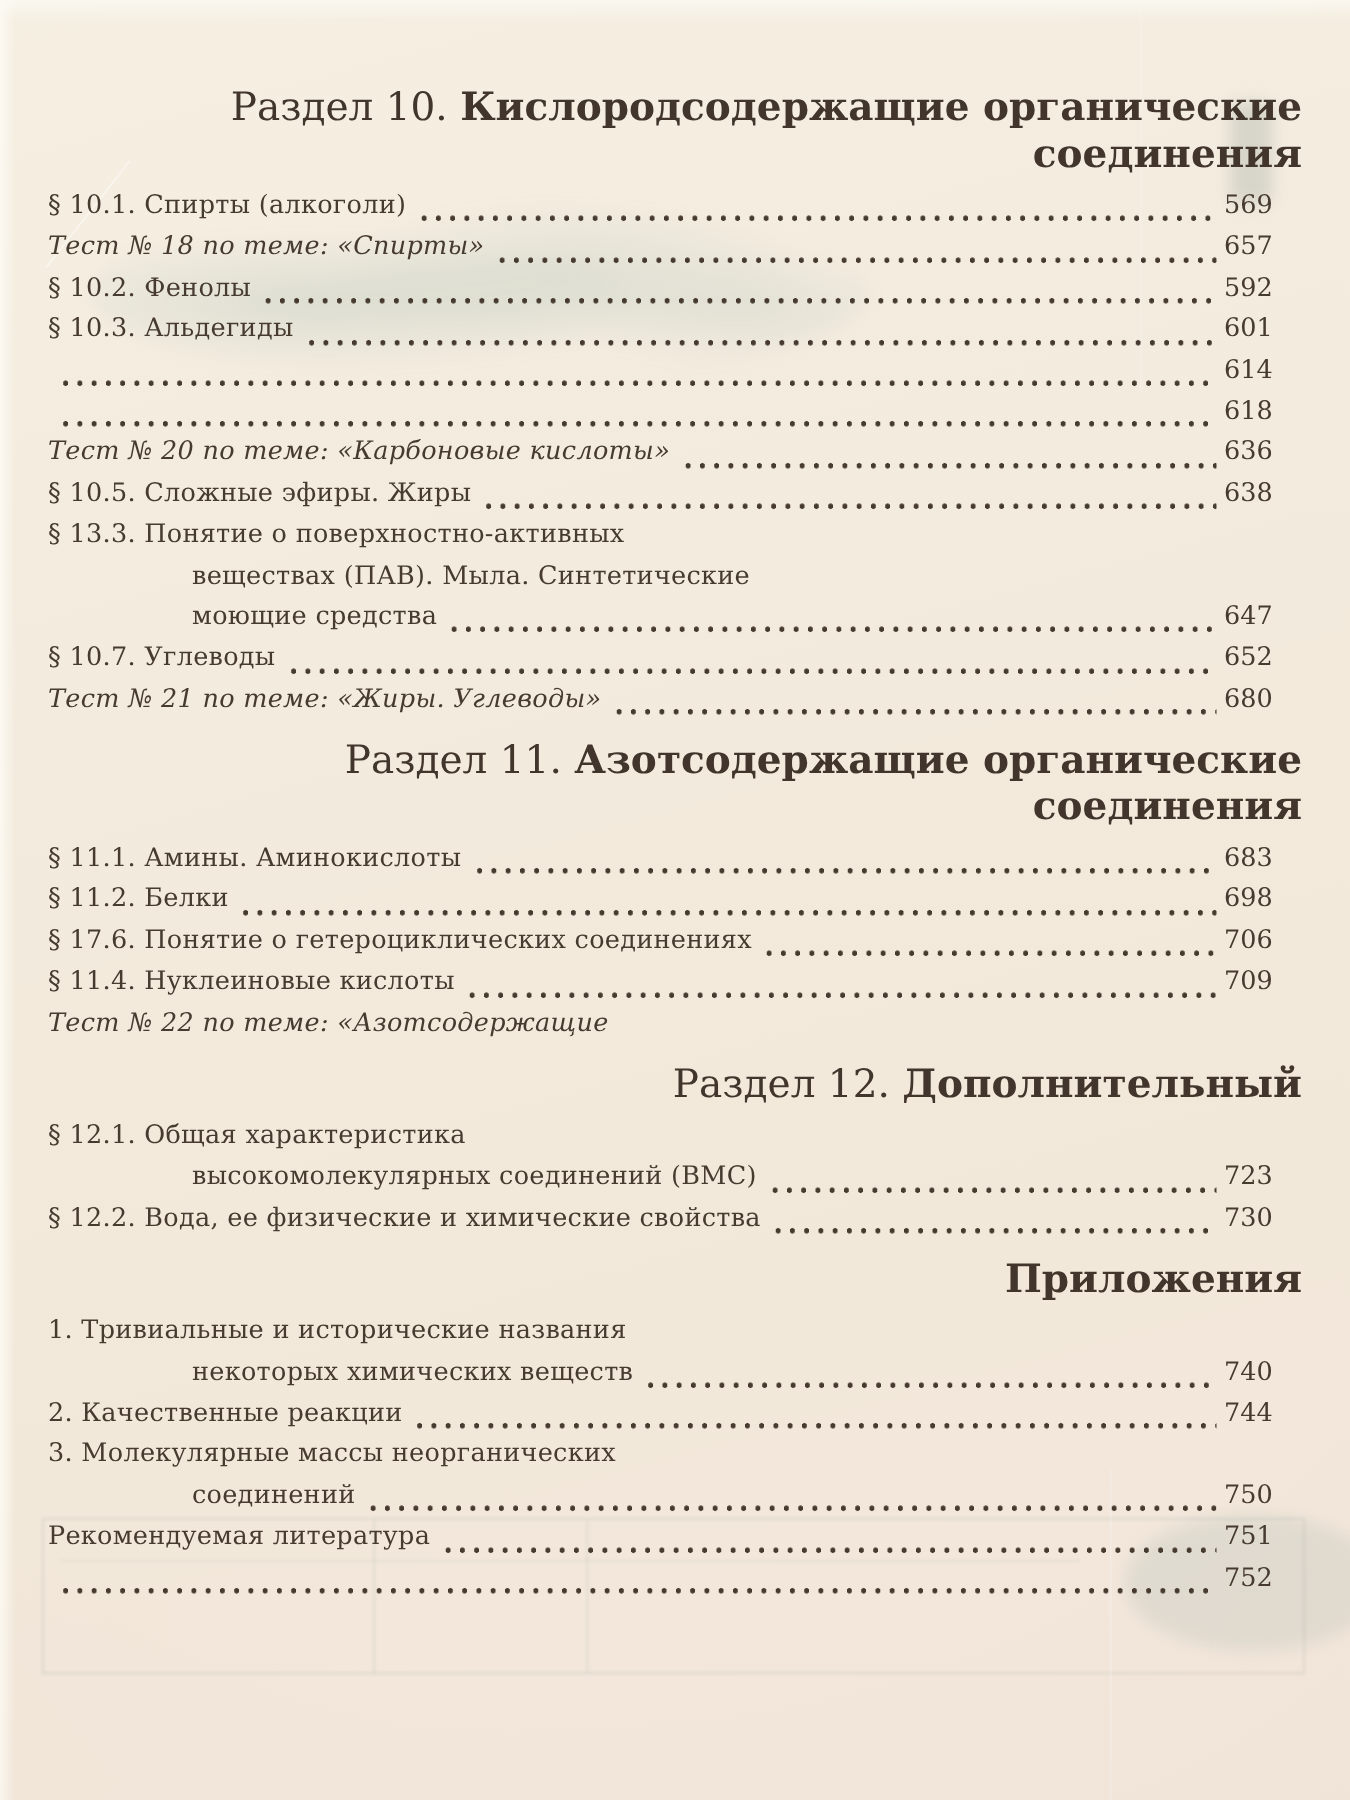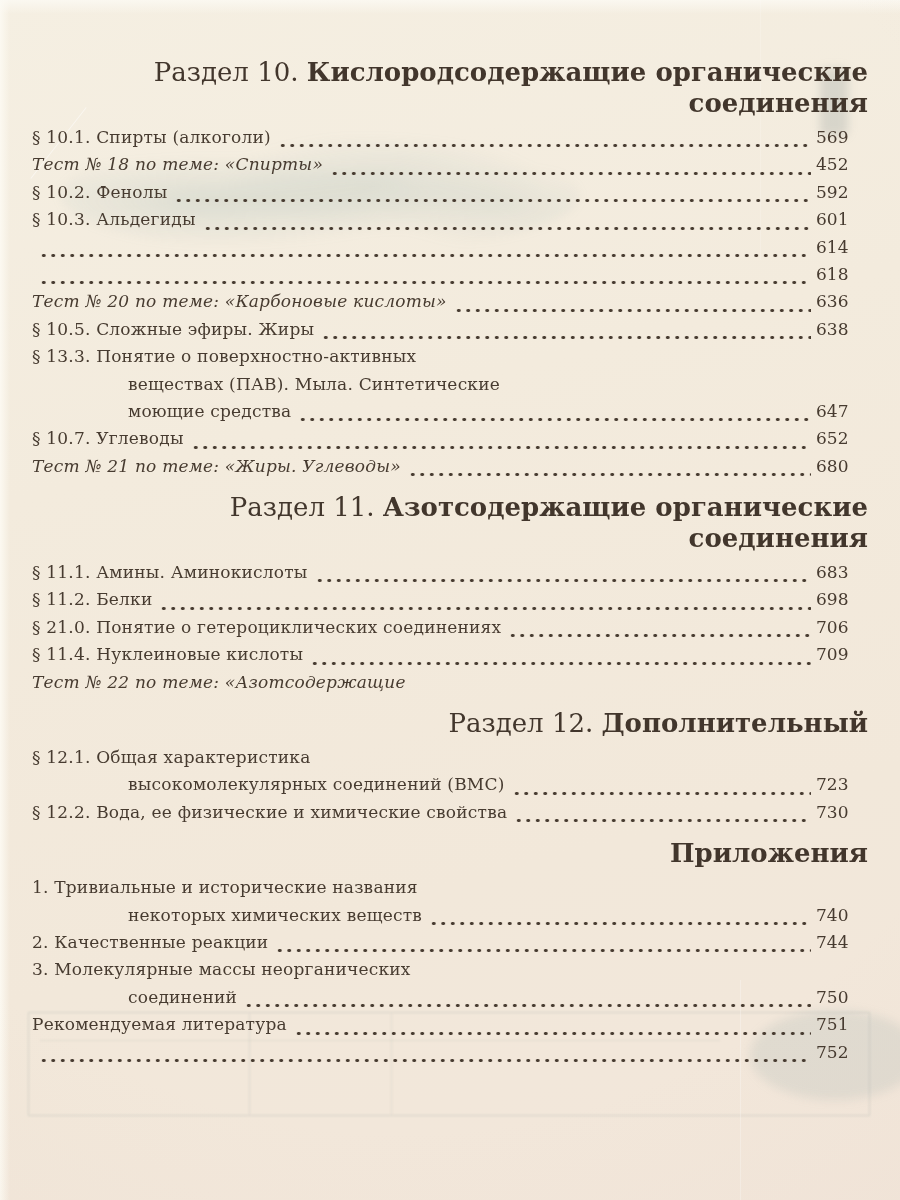--- a/index.html
+++ b/index.html
@@ -76,21 +76,21 @@
       <div><span class="h-bold">соединения</span></div>
     </div>
     <div class="row">
       <span class="t">§ 10.1. Спирты (алкоголи)</span>
       <span class="leader"></span>
       <span class="page">569</span>
     </div>
     <div class="row italic">
       <span class="t">Тест № 18 по теме: «Спирты»</span>
       <span class="leader"></span>
-      <span class="page">452</span>
+      <span class="page">657</span>
     </div>
     <div class="row">
       <span class="t">§ 10.2. Фенолы</span>
       <span class="leader"></span>
       <span class="page">592</span>
     </div>
     <div class="row">
       <span class="t">§ 10.3. Альдегиды</span>
       <span class="leader"></span>
       <span class="page">601</span>
@@ -144,21 +144,21 @@
       <span class="t">§ 11.1. Амины. Аминокислоты</span>
       <span class="leader"></span>
       <span class="page">683</span>
     </div>
     <div class="row">
       <span class="t">§ 11.2. Белки</span>
       <span class="leader"></span>
       <span class="page">698</span>
     </div>
     <div class="row">
-      <span class="t">§ 21.0. Понятие о гетероциклических соединениях</span>
+      <span class="t">§ 17.6. Понятие о гетероциклических соединениях</span>
       <span class="leader"></span>
       <span class="page">706</span>
     </div>
     <div class="row">
       <span class="t">§ 11.4. Нуклеиновые кислоты</span>
       <span class="leader"></span>
       <span class="page">709</span>
     </div>
     <div class="row italic">
       <span class="t">Тест № 22 по теме: «Азотсодержащие</span>

